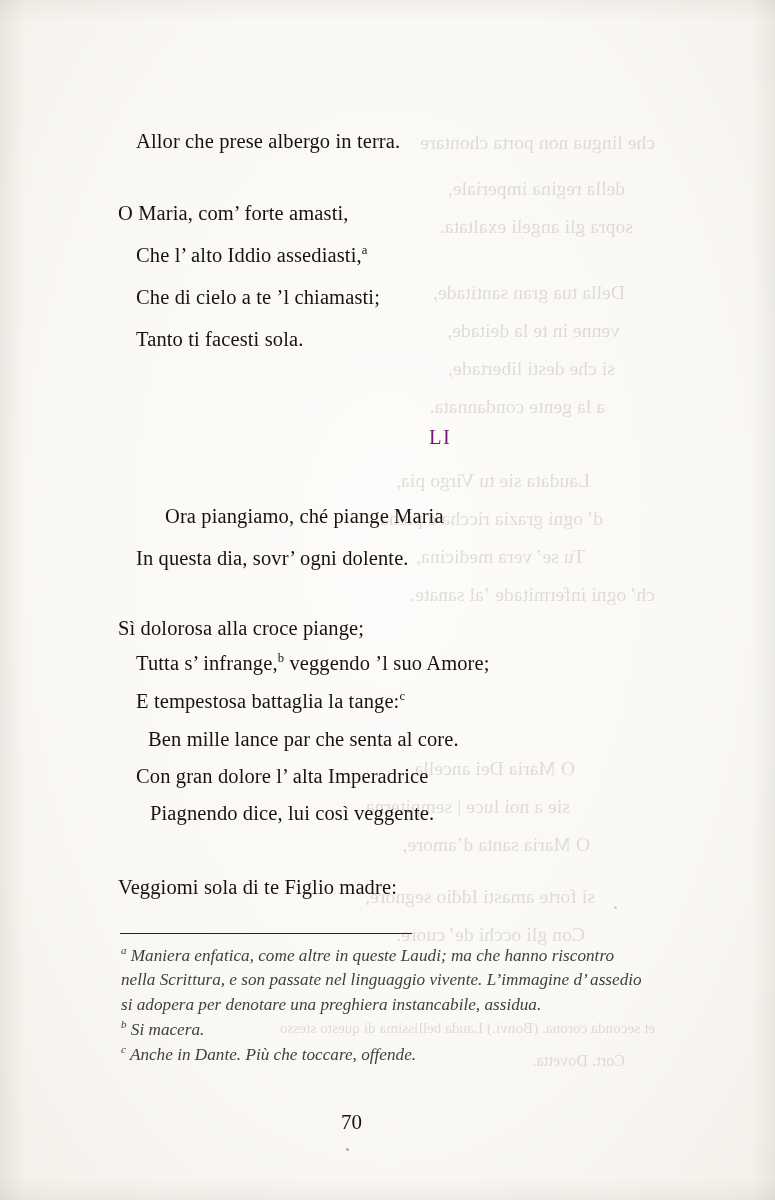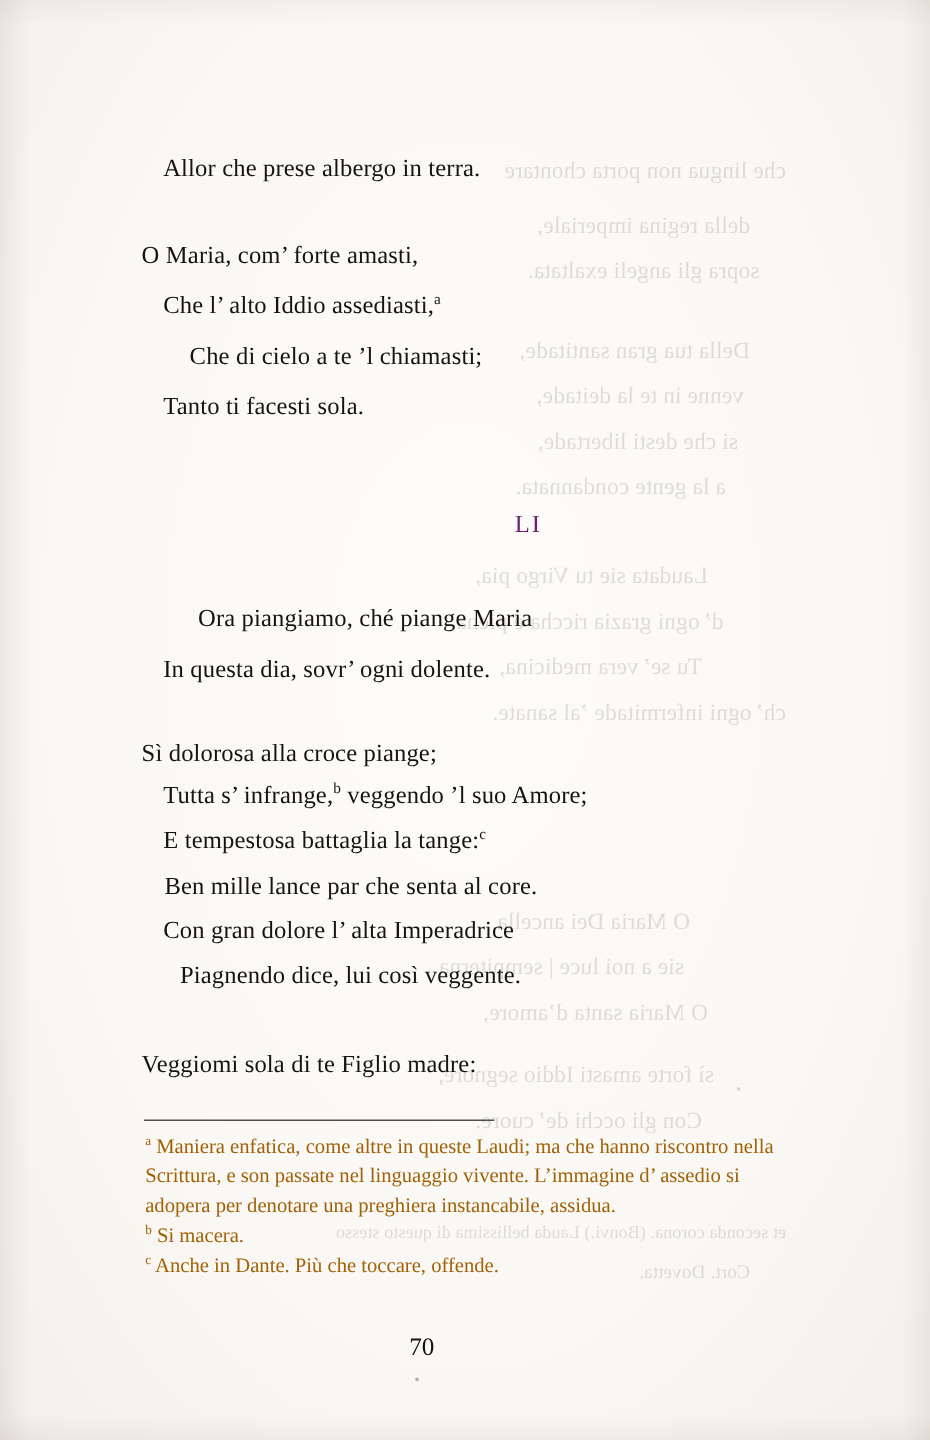--- a/index.html
+++ b/index.html
@@ -91,22 +91,23 @@
     height: 0;
     border-top: 1.1px solid #2a2520;
   }
   .footnotes {
     position: absolute;
     left: 121px;
     top: 944px;
     width: 524px;
     font-size: 17.2px;
     line-height: 1.42;
-    color: #a16207;
+    color: #404040;
     text-align: left;
+    font-style: italic;
   }
   .footnotes p {
     margin: 0 0 0.5px 0;
     text-indent: 0;
   }
   .footnotes sup {
     font-size: 0.64em;
   }
 
   .folio {
@@ -154,36 +155,36 @@
 </div>
 
 <div class="content">
 
   <div class="line" style="left:136px; top:131px;">Allor che prese albergo in terra.</div>
 
   <div class="line" style="left:118px; top:203px;">O Maria, com’ forte amasti,</div>
   <div class="line" style="left:136px; top:245px;">
     <span>Che l’ alto Iddio assediasti,</span><sup>a</sup>
   </div>
-  <div class="line" style="left:136px; top:287px;margin-left:22px;">Che di cielo a te ’l chiamasti;</div>
+  <div class="line" style="left:136px; top:287px;">Che di cielo a te ’l chiamasti;</div>
   <div class="line" style="left:136px; top:329px;">Tanto ti facesti sola.</div>
 
   <div class="roman" style="left:429px; top:426px;">LI</div>
 
   <div class="line" style="left:118px; top:506px;margin-left:47px;">Ora piangiamo, ché piange Maria</div>
   <div class="line" style="left:136px; top:548px;">In questa dia, sovr’ ogni dolente.</div>
 
   <div class="line" style="left:118px; top:618px;">Sì dolorosa alla croce piange;</div>
   <div class="line" style="left:136px; top:653px;">
     <span>Tutta s’ infrange,</span><sup>b</sup><span> veggendo ’l suo Amore;</span>
   </div>
   <div class="line" style="left:136px; top:691px;">
     <span>E tempestosa battaglia la tange:</span><sup>c</sup>
   </div>
-  <div class="line" style="left:137px; top:729px;">Ben mille lance par che senta al core.</div>
+  <div class="line" style="left:148px; top:729px;">Ben mille lance par che senta al core.</div>
   <div class="line" style="left:136px; top:766px;">Con gran dolore l’ alta Imperadrice</div>
   <div class="line" style="left:150px; top:803px;font-family:Liberation Serif, serif;">Piagnendo dice, lui così veggente.</div>
 
   <div class="line" style="left:118px; top:877px;">Veggiomi sola di te Figlio madre:</div>
 </div>
 
 <div class="fn-rule"></div>
 
 <div class="footnotes">
   <p><sup>a</sup> <span>Maniera enfatica, come altre in queste Laudi; ma che hanno riscontro nella Scrittura, e son passate nel linguaggio vivente. L’immagine d’ assedio si adopera per denotare una preghiera instancabile, assidua.</span></p>

